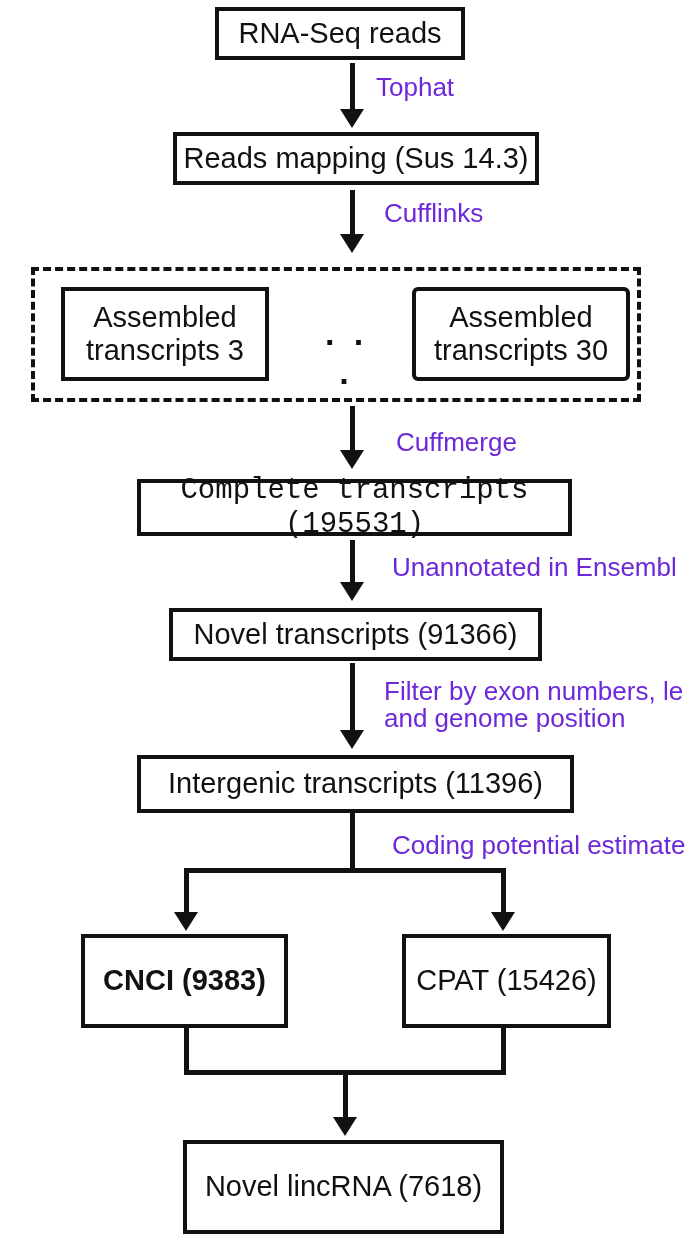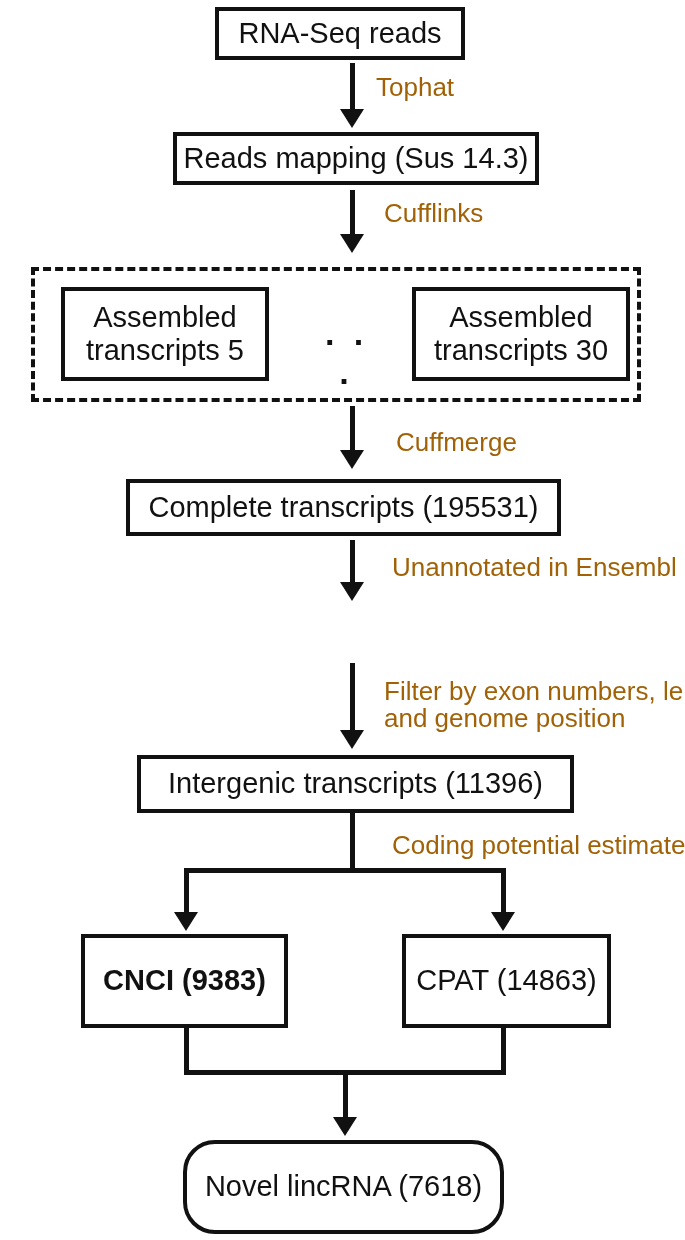--- a/index.html
+++ b/index.html
@@ -53,21 +53,21 @@
     height: 0;
     border-left: 12px solid transparent;
     border-right: 12px solid transparent;
     border-top: 19px solid #111111;
   }
   .edge-label {
     position: absolute;
     font-size: 26px;
     line-height: 27px;
     white-space: nowrap;
-    color: #a16207;
+    color: #6d28d9;
   }
   .ellipsis {
     position: absolute;
     font-size: 34px;
     font-weight: bold;
     letter-spacing: 4px;
     color: #111111;
   }
 </style>
 </head>
@@ -86,39 +86,42 @@
   <div class="node" style="left:149px; top:132px; width:366px; height:53px;">
     <span>Reads mapping (Sus 14.3)</span>
   </div>
 
   <div class="vline" style="left:326px; top:190px; height:45px;"></div>
   <div class="ahead" style="left:316px; top:234px;"></div>
   <div class="edge-label" style="left:360px; top:200px;">Cufflinks</div>
 
   <div class="dashed-group" style="left:7px; top:267px; width:610px; height:135px;"></div>
   <div class="node" style="left:37px; top:287px; width:208px; height:94px;">
-    <span>Assembled transcripts 5</span>
+    <span>Assembled transcripts 3</span>
   </div>
   <div class="ellipsis" style="left:288px; top:323px; width:70px; text-align:center;">· · ·</div>
-  <div class="node" style="left:388px; top:287px; width:218px; height:94px;">
+  <div class="node" style="left:388px; top:287px; width:218px; height:94px;border-radius:6px;">
     <span>Assembled transcripts 30</span>
   </div>
 
   <div class="vline" style="left:326px; top:406px; height:45px;"></div>
   <div class="ahead" style="left:316px; top:450px;"></div>
   <div class="edge-label" style="left:372px; top:429px;">Cuffmerge</div>
 
-  <div class="node" style="left:102px; top:479px; width:435px; height:57px;">
+  <div class="node" style="left:113px; top:479px; width:435px; height:57px;font-family:Liberation Mono, monospace;">
     <span>Complete transcripts (195531)</span>
   </div>
 
   <div class="vline" style="left:326px; top:540px; height:43px;"></div>
   <div class="ahead" style="left:316px; top:582px;"></div>
   <div class="edge-label" style="left:368px; top:554px;text-align:right;">Unannotated in Ensembl</div>
 
+  <div class="node" style="left:145px; top:608px; width:373px; height:53px;">
+    <span>Novel transcripts (91366)</span>
+  </div>
 
   <div class="vline" style="left:326px; top:663px; height:68px;"></div>
   <div class="ahead" style="left:316px; top:730px;"></div>
   <div class="edge-label" style="left:360px; top:678px;">
     <div>Filter by exon numbers, length</div>
     <div>and genome position</div>
   </div>
 
   <div class="node" style="left:113px; top:755px; width:437px; height:58px;">
     <span>Intergenic transcripts (11396)</span>
@@ -129,26 +132,26 @@
   <div class="hline" style="left:160px; top:868px; width:322px;"></div>
   <div class="vline" style="left:160px; top:868px; height:46px;"></div>
   <div class="ahead" style="left:150px; top:912px;"></div>
   <div class="vline" style="left:477px; top:868px; height:46px;"></div>
   <div class="ahead" style="left:467px; top:912px;"></div>
 
   <div class="node" style="left:57px; top:934px; width:207px; height:94px;font-weight:bold;">
     <span>CNCI (9383)</span>
   </div>
   <div class="node" style="left:378px; top:934px; width:209px; height:94px;">
-    <span>CPAT (14863)</span>
+    <span>CPAT (15426)</span>
   </div>
 
   <div class="vline" style="left:160px; top:1028px; height:47px;"></div>
   <div class="vline" style="left:477px; top:1028px; height:47px;"></div>
   <div class="hline" style="left:160px; top:1070px; width:322px;"></div>
   <div class="vline" style="left:319px; top:1070px; height:49px;"></div>
   <div class="ahead" style="left:309px; top:1117px;"></div>
 
-  <div class="node" style="left:159px; top:1140px; width:321px; height:94px;border-radius:32px;">
+  <div class="node" style="left:159px; top:1140px; width:321px; height:94px;">
     <span>Novel lincRNA (7618)</span>
   </div>
 
 </div>
 
 </body></html>

